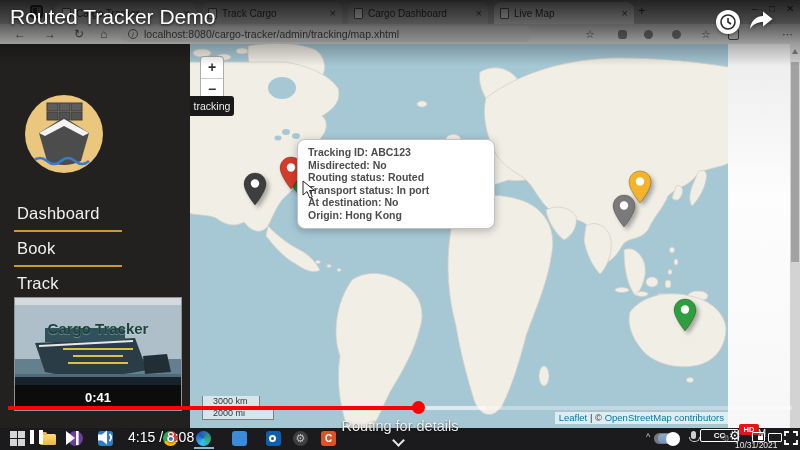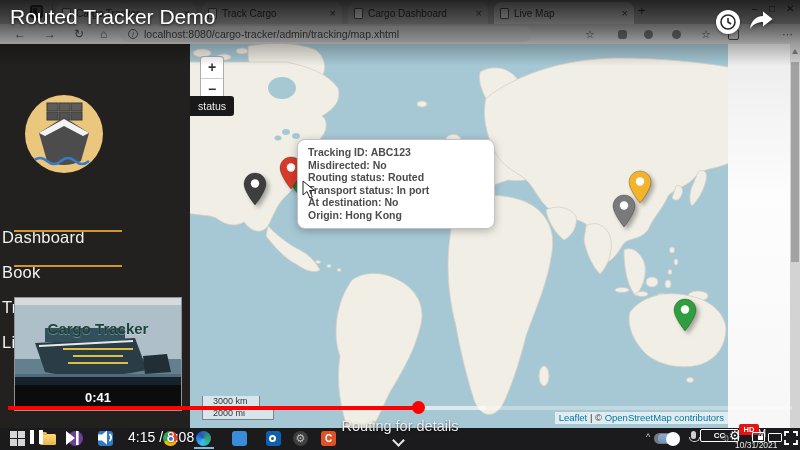--- a/index.html
+++ b/index.html
@@ -32,21 +32,21 @@
   .url{font-size:10.5px;color:#3d3d3d;white-space:nowrap;}
   .tbr{position:absolute;top:4px;font-size:11px;color:#4a4a4a;}
   .extdot{position:absolute;top:6px;width:9px;height:9px;border-radius:3px;background:#6f6f6f;}
   .collect{position:absolute;left:728px;top:5px;width:11px;height:11px;border:1.5px solid #4a4a4a;border-radius:2px;}
   .avatar{position:absolute;left:751px;top:26px;width:16px;height:16px;border-radius:50%;
           background:radial-gradient(circle at 35% 35%,#7a5b43,#33241a);}
 
   
   .sidebar{position:absolute;left:0;top:44px;width:190px;height:384px;background:#222120;}
   .logo{position:absolute;left:25px;top:51px;width:78px;height:78px;border-radius:50%;background:#ebc77d;overflow:hidden;}
-  .nav-item{position:absolute;left:2px;font-size:16.5px;color:#f1f1f1;letter-spacing:.2px;margin-top:24px;}
+  .nav-item{position:absolute;left:17px;font-size:16.5px;color:#f1f1f1;letter-spacing:.2px;}
   .nav-line{position:absolute;left:14px;width:108px;height:2px;background:#d3962f;}
 
   .map{position:absolute;left:190px;top:44px;width:538px;height:384px;background:#a6c8d5;overflow:hidden;}
   .zoomctl{position:absolute;left:10px;top:12px;width:24px;height:45px;background:#fff;
            border:1.5px solid rgba(0,0,0,.32);border-radius:4px;}
   .zbtn{width:100%;height:21px;text-align:center;font-size:14px;line-height:21px;color:#333;font-weight:bold;}
   .zbtn+.zbtn{border-top:1px solid #ccc;}
   .updated{position:absolute;left:0;top:52px;width:44px;height:20px;background:#191919;color:#ececec;
            font-size:10.5px;line-height:20px;text-align:center;border-radius:0 3px 3px 0;}
   .pin{position:absolute;filter:drop-shadow(3px 3px 2px rgba(0,0,0,.3));}
@@ -259,21 +259,21 @@
         <ellipse cx="96" cy="88" rx="4" ry="3"></ellipse>
           <ellipse cx="106" cy="92" rx="4" ry="3"></ellipse>
           <ellipse cx="88" cy="94" rx="3.5" ry="2.5"></ellipse>
       </g>
     </svg>
 
     <div class="zoomctl">
       <div class="zbtn">+</div>
       <div class="zbtn">−</div>
     </div>
-    <div class="updated">status</div>
+    <div class="updated">tracking</div>
 
     <div id="markers">
         <div class="pin" style="left: 53px; top: 128px;"><svg width="24" height="34" viewBox="0 0 24 34">
             <path d="M12 1 C5.9 1 1 5.9 1 12 c0 7.8 11 21 11 21 s11 -13.2 11 -21 C23 5.9 18.1 1 12 1 Z" fill="#3e3e3e" stroke="rgba(0,0,0,.25)"></path>
             <circle cx="12" cy="11.5" r="4.2" fill="#fff"></circle>
           </svg></div>
         <div class="pin" style="left: 97px; top: 118px;"><svg width="24" height="34" viewBox="0 0 24 34">
             <path d="M12 1 C5.9 1 1 5.9 1 12 c0 7.8 11 21 11 21 s11 -13.2 11 -21 C23 5.9 18.1 1 12 1 Z" fill="#2f9e3e" stroke="rgba(0,0,0,.25)"></path>
             <circle cx="12" cy="11.5" r="4.2" fill="#fff"></circle>
           </svg></div>

